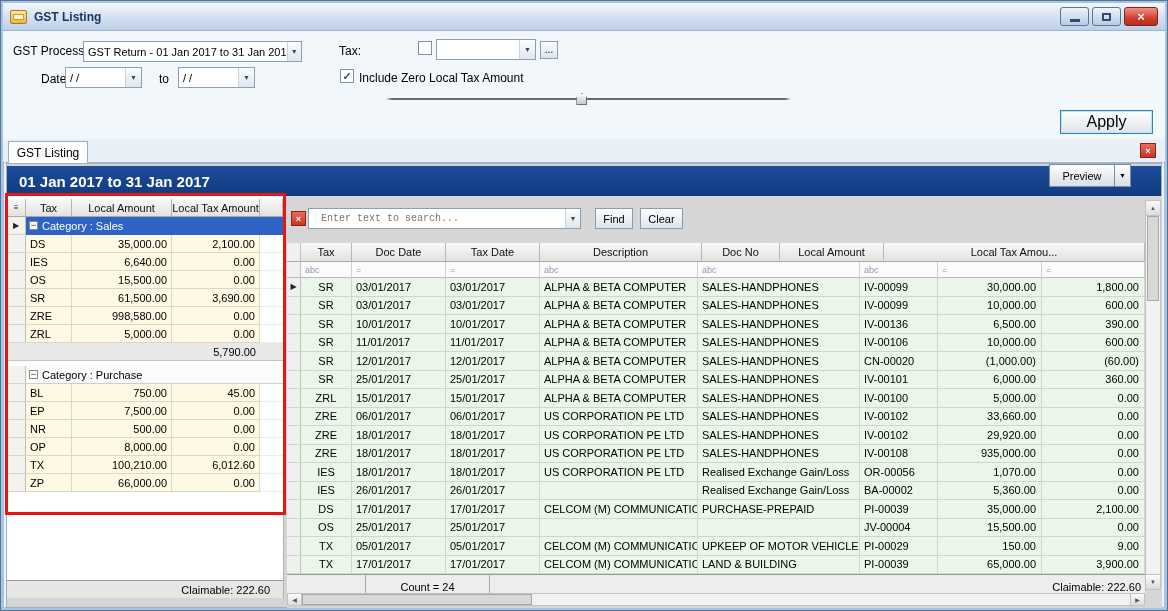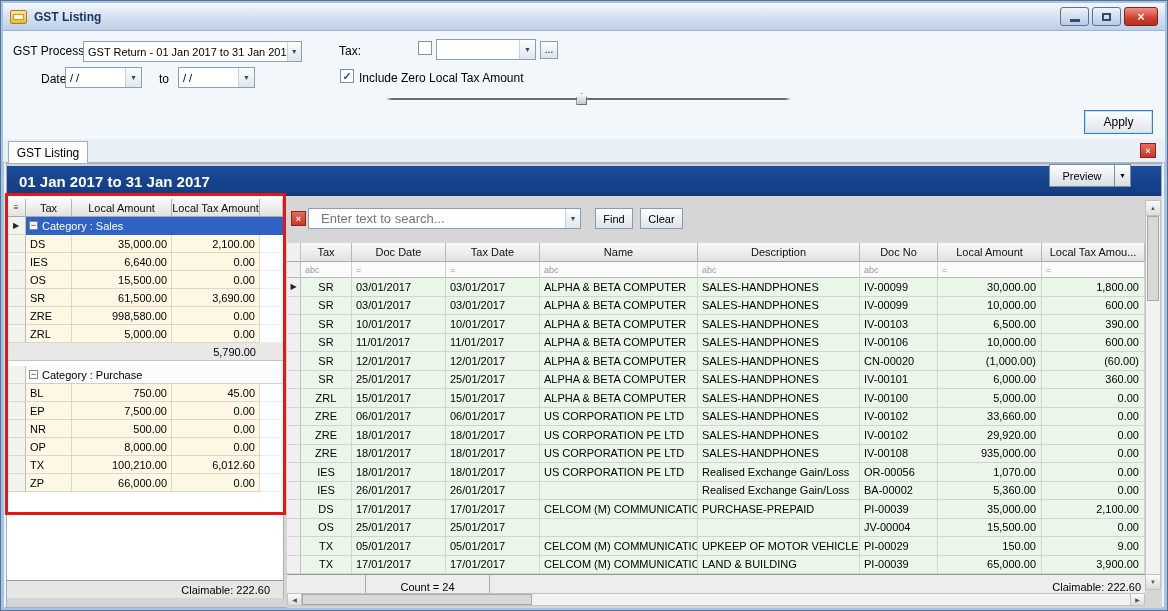--- a/index.html
+++ b/index.html
@@ -18,21 +18,21 @@
 
 .filter-panel{position:absolute;left:3px;top:31px;width:1162px;height:108px;background:#f2f7fc}
 .flabel{position:absolute;font-size:12px;color:#000;white-space:nowrap}
 .combo{position:absolute;height:21px;background:#fff;border:1px solid #8aa0b8;display:flex;align-items:center;font-size:11px;padding-left:4px;overflow:hidden;white-space:nowrap}
 .combo .arrow{margin-left:auto;width:16px;align-self:stretch;display:flex;align-items:center;justify-content:center;font-size:7px;color:#3a4a5a;border-left:1px solid #c8d2de;background:linear-gradient(#fdfdfd,#dfe6ef)}
 .checkbox{position:absolute;width:14px;height:14px;background:#fff;border:1px solid #7d93ab;display:flex;align-items:center;justify-content:center;font-size:11px;color:#1f5da8;font-weight:bold}
 .mini-btn{position:absolute;width:18px;height:18px;border:1px solid #8aa0b8;background:linear-gradient(#fdfdfd,#dde4ec);display:flex;align-items:center;justify-content:center;font-size:10px;line-height:6px}
 .slider{position:absolute;left:383px;top:60px;width:405px;height:16px}
 .slider .track{position:absolute;left:0;right:0;top:7px;height:2px;background:#6a6a6a;clip-path:polygon(0 50%,6px 0,calc(100% - 6px) 0,100% 50%,calc(100% - 6px) 100%,6px 100%)}
 .slider .thumb{position:absolute;left:47%;top:2px;width:11px;height:12px;background:linear-gradient(#fafafa,#c9c9c9);border:1px solid #707070;clip-path:polygon(50% 0,100% 35%,100% 100%,0 100%,0 35%)}
-.apply-btn{position:absolute;right:12px;top:79px;width:69px;height:24px;border:1px solid #3c7fb1;box-shadow:inset 0 0 0 1px #b9e0f7;background:linear-gradient(#fdfdfd,#dfe5ec);font-size:12px;display:flex;align-items:center;justify-content:center;}
+.apply-btn{position:absolute;right:12px;top:79px;width:93px;height:24px;border:1px solid #3c7fb1;box-shadow:inset 0 0 0 1px #b9e0f7;background:linear-gradient(#fdfdfd,#dfe5ec);font-size:16px;display:flex;align-items:center;justify-content:center;}
 
 .tabstrip{position:absolute;left:3px;top:139px;width:1162px;height:24px;background:#e9eff7;border-bottom:1px solid #a8b8c8}
 .tab{position:absolute;left:5px;top:2px;height:22px;width:80px;background:#fdfefe;border:1px solid #98aec8;border-bottom:none;display:flex;align-items:center;justify-content:center;font-size:12px}
 .tab-close{position:absolute;right:9px;top:4px;width:16px;height:15px;background:linear-gradient(#ea6a5d,#c93523);border:1px solid #8e2418;color:#fff;font-size:9px;font-weight:bold;display:flex;align-items:center;justify-content:center}
 
 .content-bg{position:absolute;left:6px;top:163px;width:1156px;height:445px;background:#d4d4d4;border:1px solid #a0b0c0}
 .report-header{position:absolute;left:7px;top:166px;width:1154px;height:30px;background:linear-gradient(#1d4c9b,#123a7f);color:#fff;display:flex;align-items:center;padding-left:12px;font-size:15px;font-weight:bold}
 .preview-btn{position:absolute;left:1049px;top:164px;height:23px;display:flex}
 .preview-main{width:66px;border:1px solid #7c8ea2;background:linear-gradient(#fdfdfd,#d8dee5);display:flex;align-items:center;justify-content:center;font-size:11px}
 .preview-arrow{width:16px;border:1px solid #7c8ea2;border-left:none;background:linear-gradient(#fdfdfd,#d8dee5);display:flex;align-items:center;justify-content:center;font-size:7px}
@@ -50,21 +50,21 @@
 .sel .glab{background:#2e62c4;color:#fff;border-bottom-color:#2e62c4}
 .minus{display:inline-flex;width:9px;height:9px;border:1px solid #888;background:#fff;color:#222;font-size:9px;line-height:7px;align-items:center;justify-content:center;margin-right:4px}
 .gfootcell{flex:1;display:flex;align-items:center;justify-content:flex-end;padding-right:27px;background:#e8e8e6;border-bottom:1px solid #c5c5c5;font-size:11px}
 .sspacer{height:5px;background:#fff}
 .sgrand{position:absolute;left:0;top:384px;width:277px;height:18px;background:#e6e6e4;border-top:1px solid #9a9a9a;display:flex;align-items:center;justify-content:flex-end;padding-right:14px;font-size:11px}
 .annotation{position:absolute;left:5px;top:193px;width:281px;height:322px;border:3px solid #e41616;z-index:60;pointer-events:none}
 
 .detail-panel{position:absolute;left:287px;top:196px;width:875px;height:412px;background:#d6d6d6;overflow:hidden}
 .search-x{position:absolute;left:4px;top:15px;width:15px;height:15px;background:linear-gradient(#ea6a5d,#c93523);border:1px solid #8e2418;color:#fff;font-size:9px;font-weight:bold;display:flex;align-items:center;justify-content:center}
 .search-box{position:absolute;left:21px;top:12px;width:273px;height:21px;background:#fff;border:1px solid #8aa0b8;display:flex;align-items:center}
-.search-box input{flex:1;border:none;outline:none;font-size:13px;padding-left:12px;color:#333;font-family:Liberation Sans, sans-serif;background:transparent}
+.search-box input{flex:1;border:none;outline:none;font-size:10px;padding-left:12px;color:#333;font-family:Liberation Mono, monospace;background:transparent}
 .search-box .arrow{width:15px;align-self:stretch;display:flex;align-items:center;justify-content:center;font-size:7px;color:#3a4a5a;border-left:1px solid #c8d2de;background:linear-gradient(#fdfdfd,#dfe6ef)}
 .sbtn{position:absolute;top:12px;height:21px;border:1px solid #8a9cb2;background:linear-gradient(#fdfdfd,#dde4ec);font-size:11px;display:flex;align-items:center;justify-content:center}
 .dgrid{position:absolute;left:0;top:47px;width:858px;background:#fff}
 .drow{display:flex;height:18.5px;background:#eaf6e8;font-size:11px}
 .drow.hdr{height:19px;background:none}
 .drow.flt{height:16px;background:none}
 .dcell{display:flex;align-items:center;padding:0 4px;border-right:1px solid #cdd8cd;border-bottom:1px solid #cdd8cd;overflow:hidden;white-space:nowrap}
 .dcell.ind{width:14px;background:#f0f0f0;border-right:1px solid #c0c0c0;justify-content:center;font-size:8px;color:#222;padding:0}
 .c0{width:51px;justify-content:center}
 .c1{width:94px}.c2{width:94px}
@@ -281,21 +281,20 @@
   </div>
   <div class="sbtn" style="left:308px;width:38px">Find</div>
   <div class="sbtn" style="left:353px;width:43px">Clear</div>
 
   <div class="dgrid">
     <div class="drow hdr" id="detail-header">
         <div class="dcell ind hc"></div>
         <div class="dcell hc c0">Tax</div>
         <div class="dcell hc c1">Doc Date</div>
         <div class="dcell hc c2">Tax Date</div>
-        <div class="dcell hc c3">Name</div>
         <div class="dcell hc c4">Description</div>
         <div class="dcell hc c5">Doc No</div>
         <div class="dcell hc c6">Local Amount</div>
         <div class="dcell hc c7">Local Tax Amou...</div>
       </div>
     <div class="drow flt" id="detail-filter">
         <div class="dcell ind fc"></div>
         <div class="dcell fc c0">abc</div>
         <div class="dcell fc c1">=</div>
         <div class="dcell fc c2">=</div>
@@ -328,21 +327,21 @@
           <div class="dcell c6 num">10,000.00</div>
           <div class="dcell c7 num">600.00</div>
         </div>
         <div class="drow">
           <div class="dcell ind"></div>
           <div class="dcell c0">SR</div>
           <div class="dcell c1">10/01/2017</div>
           <div class="dcell c2">10/01/2017</div>
           <div class="dcell c3">ALPHA &amp; BETA COMPUTER</div>
           <div class="dcell c4">SALES-HANDPHONES</div>
-          <div class="dcell c5">IV-00103</div>
+          <div class="dcell c5">IV-00136</div>
           <div class="dcell c6 num">6,500.00</div>
           <div class="dcell c7 num">390.00</div>
         </div>
         <div class="drow">
           <div class="dcell ind"></div>
           <div class="dcell c0">SR</div>
           <div class="dcell c1">11/01/2017</div>
           <div class="dcell c2">11/01/2017</div>
           <div class="dcell c3">ALPHA &amp; BETA COMPUTER</div>
           <div class="dcell c4">SALES-HANDPHONES</div>

